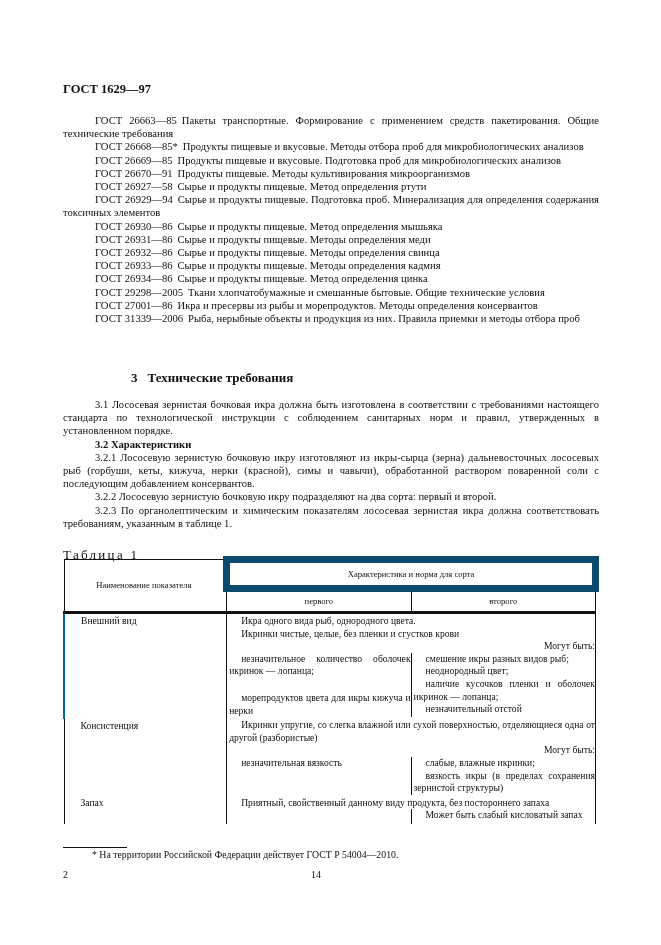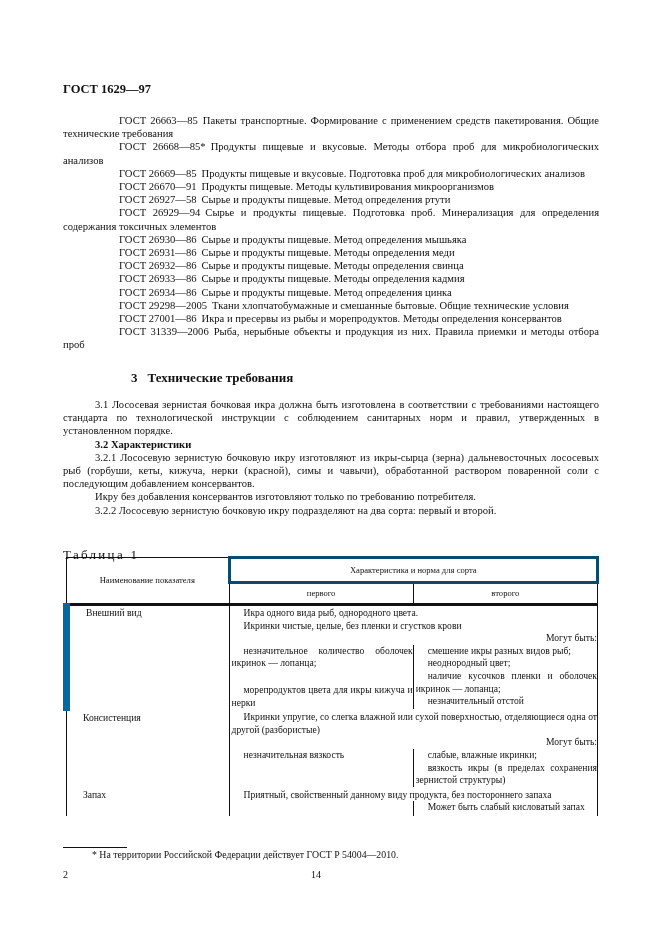--- a/index.html
+++ b/index.html
@@ -3,21 +3,21 @@
 <meta charset="utf-8">
 <style>
   html, body { margin: 0; padding: 0; background: #ffffff; }
   body { width: 661px; height: 945px; position: relative; overflow: hidden;
          font-family: "Liberation Serif", "DejaVu Serif", serif; color: #111; }
   .page { position: absolute; left: 0; top: 16px; width: 661px; height: 945px; }
   .hdr { position: absolute; left: 63px; top: 66px; font-weight: bold; font-size: 12.5px; }
   .body { position: absolute; left: 63px; width: 536px; font-size: 10.6px; line-height: 13.2px; text-align: justify; }
   .refs { top: 98px; }
   .p { margin: 0; text-indent: 32px; }
-  .ref-code { margin-right: 5px; margin-left: 24px; }
+  .ref-code { margin-right: 5px; }
   .sec { position: absolute; left: 95px; top: 354px; font-weight: bold; font-size: 13px; margin-left: 36px; }
   .sec .num { margin-right: 10px; }
   .s3 { top: 382px; }
   .bold { font-weight: bold; }
   .tcap { position: absolute; left: 63px; top: 531px; font-size: 13px; letter-spacing: 2.3px; }
   table.t { position: absolute; left: 63px; top: 540px; width: 536px; border-collapse: collapse;
             font-size: 9.6px; line-height: 12.6px; }
   table.t td { vertical-align: top; padding: 0; }
   .th { font-size: 8.6px; text-align: center; vertical-align: middle !important; }
   .row-h1 td { height: 22px; }
@@ -56,44 +56,44 @@
   </div>
 
   <div class="sec">
     <span class="num">3</span><span>Технические требования</span>
   </div>
 
   <div class="body s3">
     <p class="p">3.1  Лососевая зернистая бочковая икра должна быть изготовлена в соответствии с требованиями настоящего стандарта по технологической инструкции с соблюдением санитарных норм и правил, утвержденных в установленном порядке.</p>
     <p class="p bold">3.2  Характеристики</p>
     <p class="p">3.2.1  Лососевую зернистую бочковую икру изготовляют из икры-сырца (зерна) дальневосточных лососевых рыб (горбуши, кеты, кижуча, нерки (красной), симы и чавычи), обработанной раствором поваренной соли с последующим добавлением консервантов.</p>
-    <p class="p">Икру без добавления консервантов изготовляют только по требованию потребителя.</p>
     <p class="p">3.2.2  Лососевую зернистую бочковую икру подразделяют на два сорта: первый и второй.</p>
+    <p class="p">3.2.3  По органолептическим и химическим показателям лососевая зернистая икра должна соответствовать требованиям, указанным в таблице 1.</p>
   </div>
 
   <div class="tcap">Таблица 1</div>
 
   <table class="t">
     <colgroup>
       <col style="width:164px">
       <col style="width:186px">
       <col style="width:186px">
     </colgroup>
     <tbody>
         <tr class="row-h1">
       <td class="th" rowspan="2" style="border:1px solid #111;border-bottom:3px solid #111;">Наименование показателя</td>
-      <td class="th" colspan="2" style="border:3px solid #0c4a6e;">Характеристика и норма для сорта</td>
+      <td class="th" colspan="2" style="border:7px solid #0c4a6e;">Характеристика и норма для сорта</td>
     </tr>
     <tr class="row-h2">
       <td class="th" style="border:1px solid #111;border-bottom:3px solid #111;">первого</td>
       <td class="th" style="border:1px solid #111;border-bottom:3px solid #111;">второго</td>
     </tr>
 
     <tr>
-      <td class="cell-name" rowspan="4" style="border-left:7px solid #0369a1;border-right:1px solid #111;">Внешний вид</td>
+      <td class="cell-name" rowspan="4" style="border-left:2px solid #0369a1;border-right:1px solid #111;">Внешний вид</td>
       <td colspan="2" class="c-both" style="border-right:1px solid #111;padding-top:1px;">
         <span class="ind">Икра одного вида рыб, однородного цвета.</span>
         <span class="ind">Икринки чистые, целые, без пленки и сгустков крови</span>
       </td>
     </tr>
     <tr>
       <td colspan="2" style="border-right:1px solid #111;">
             <span class="center">Могут быть:</span>
           </td>
     </tr>

